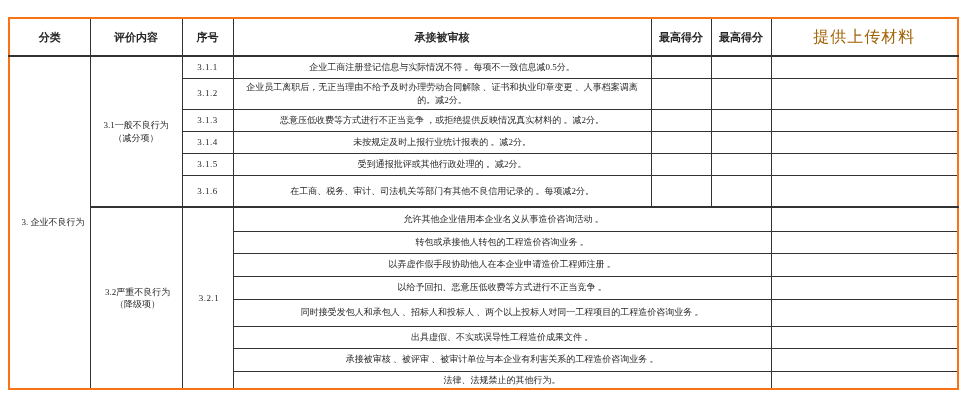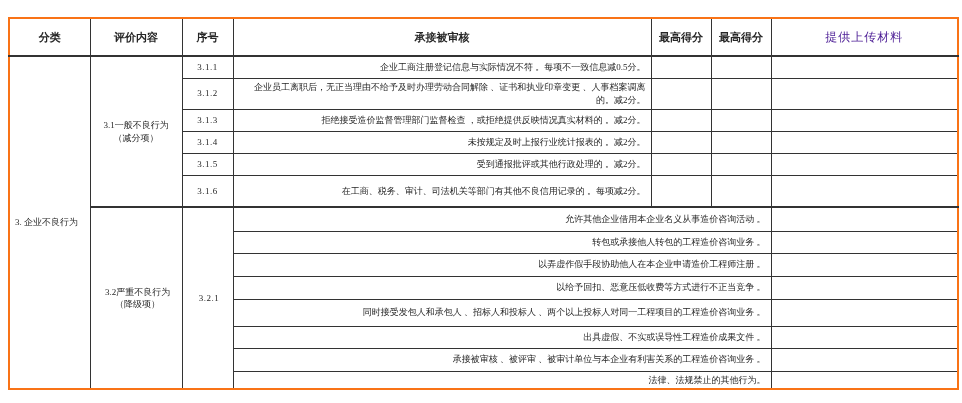--- a/index.html
+++ b/index.html
@@ -32,31 +32,31 @@
   }
   
   table.eval thead th {
     font-size: 11px;
     font-weight: bold;
     text-align: center;
     border-bottom: 2px solid #333333;
     color: #262626;
   }
   table.eval thead th.upload-h {
-    font-size: 12px;
+    font-size: 16px;
     font-weight: normal;
-    color: #4c1d95;
+    color: #a16207;
     letter-spacing: 1px;
   }
   
   td.center { text-align: center; }
-  td.criteria { text-align: right; padding-left: 6px; }
+  td.criteria { text-align: center; padding-left: 6px; }
   td.upload { border-left: 2px solid #333333; }
   tr.sec2-start > td { border-top: 2px solid #333333; padding-left: 8px; }
-  td.cat-cell { font-size: 9.5px; text-align: left; }
+  td.cat-cell { font-size: 9.5px; text-align: right; }
   td.content-cell { font-size: 9.5px; text-align: center; margin-top: 28px; }
   td.content-cell span { display: block; }
   td.seq-cell { text-align: center; font-size: 9px; letter-spacing: 0.5px; }
 </style>
 </head>
 <body>
 
 <div class="page">
   <table class="eval">
     <colgroup>
@@ -95,21 +95,21 @@
       </tr>
       <tr style="height:31px">
         <td class="seq-cell">3.1.2</td>
         <td class="criteria">企业员工离职后，无正当理由不给予及时办理劳动合同解除 、证书和执业印章变更 、人事档案调离的。减2分。</td>
         <td class="center"></td>
         <td class="center"></td>
         <td class="upload"></td>
       </tr>
       <tr style="height:22px">
         <td class="seq-cell">3.1.3</td>
-        <td class="criteria">拒绝接受造价监督管理部门监督检查 ，或拒绝提供反映情况真实材料的 。减2分。</td>
+        <td class="criteria">恶意压低收费等方式进行不正当竞争 ，或拒绝提供反映情况真实材料的 。减2分。</td>
         <td class="center"></td>
         <td class="center"></td>
         <td class="upload"></td>
       </tr>
       <tr style="height:22px">
         <td class="seq-cell">3.1.4</td>
         <td class="criteria">未按规定及时上报行业统计报表的 。减2分。</td>
         <td class="center"></td>
         <td class="center"></td>
         <td class="upload"></td>

